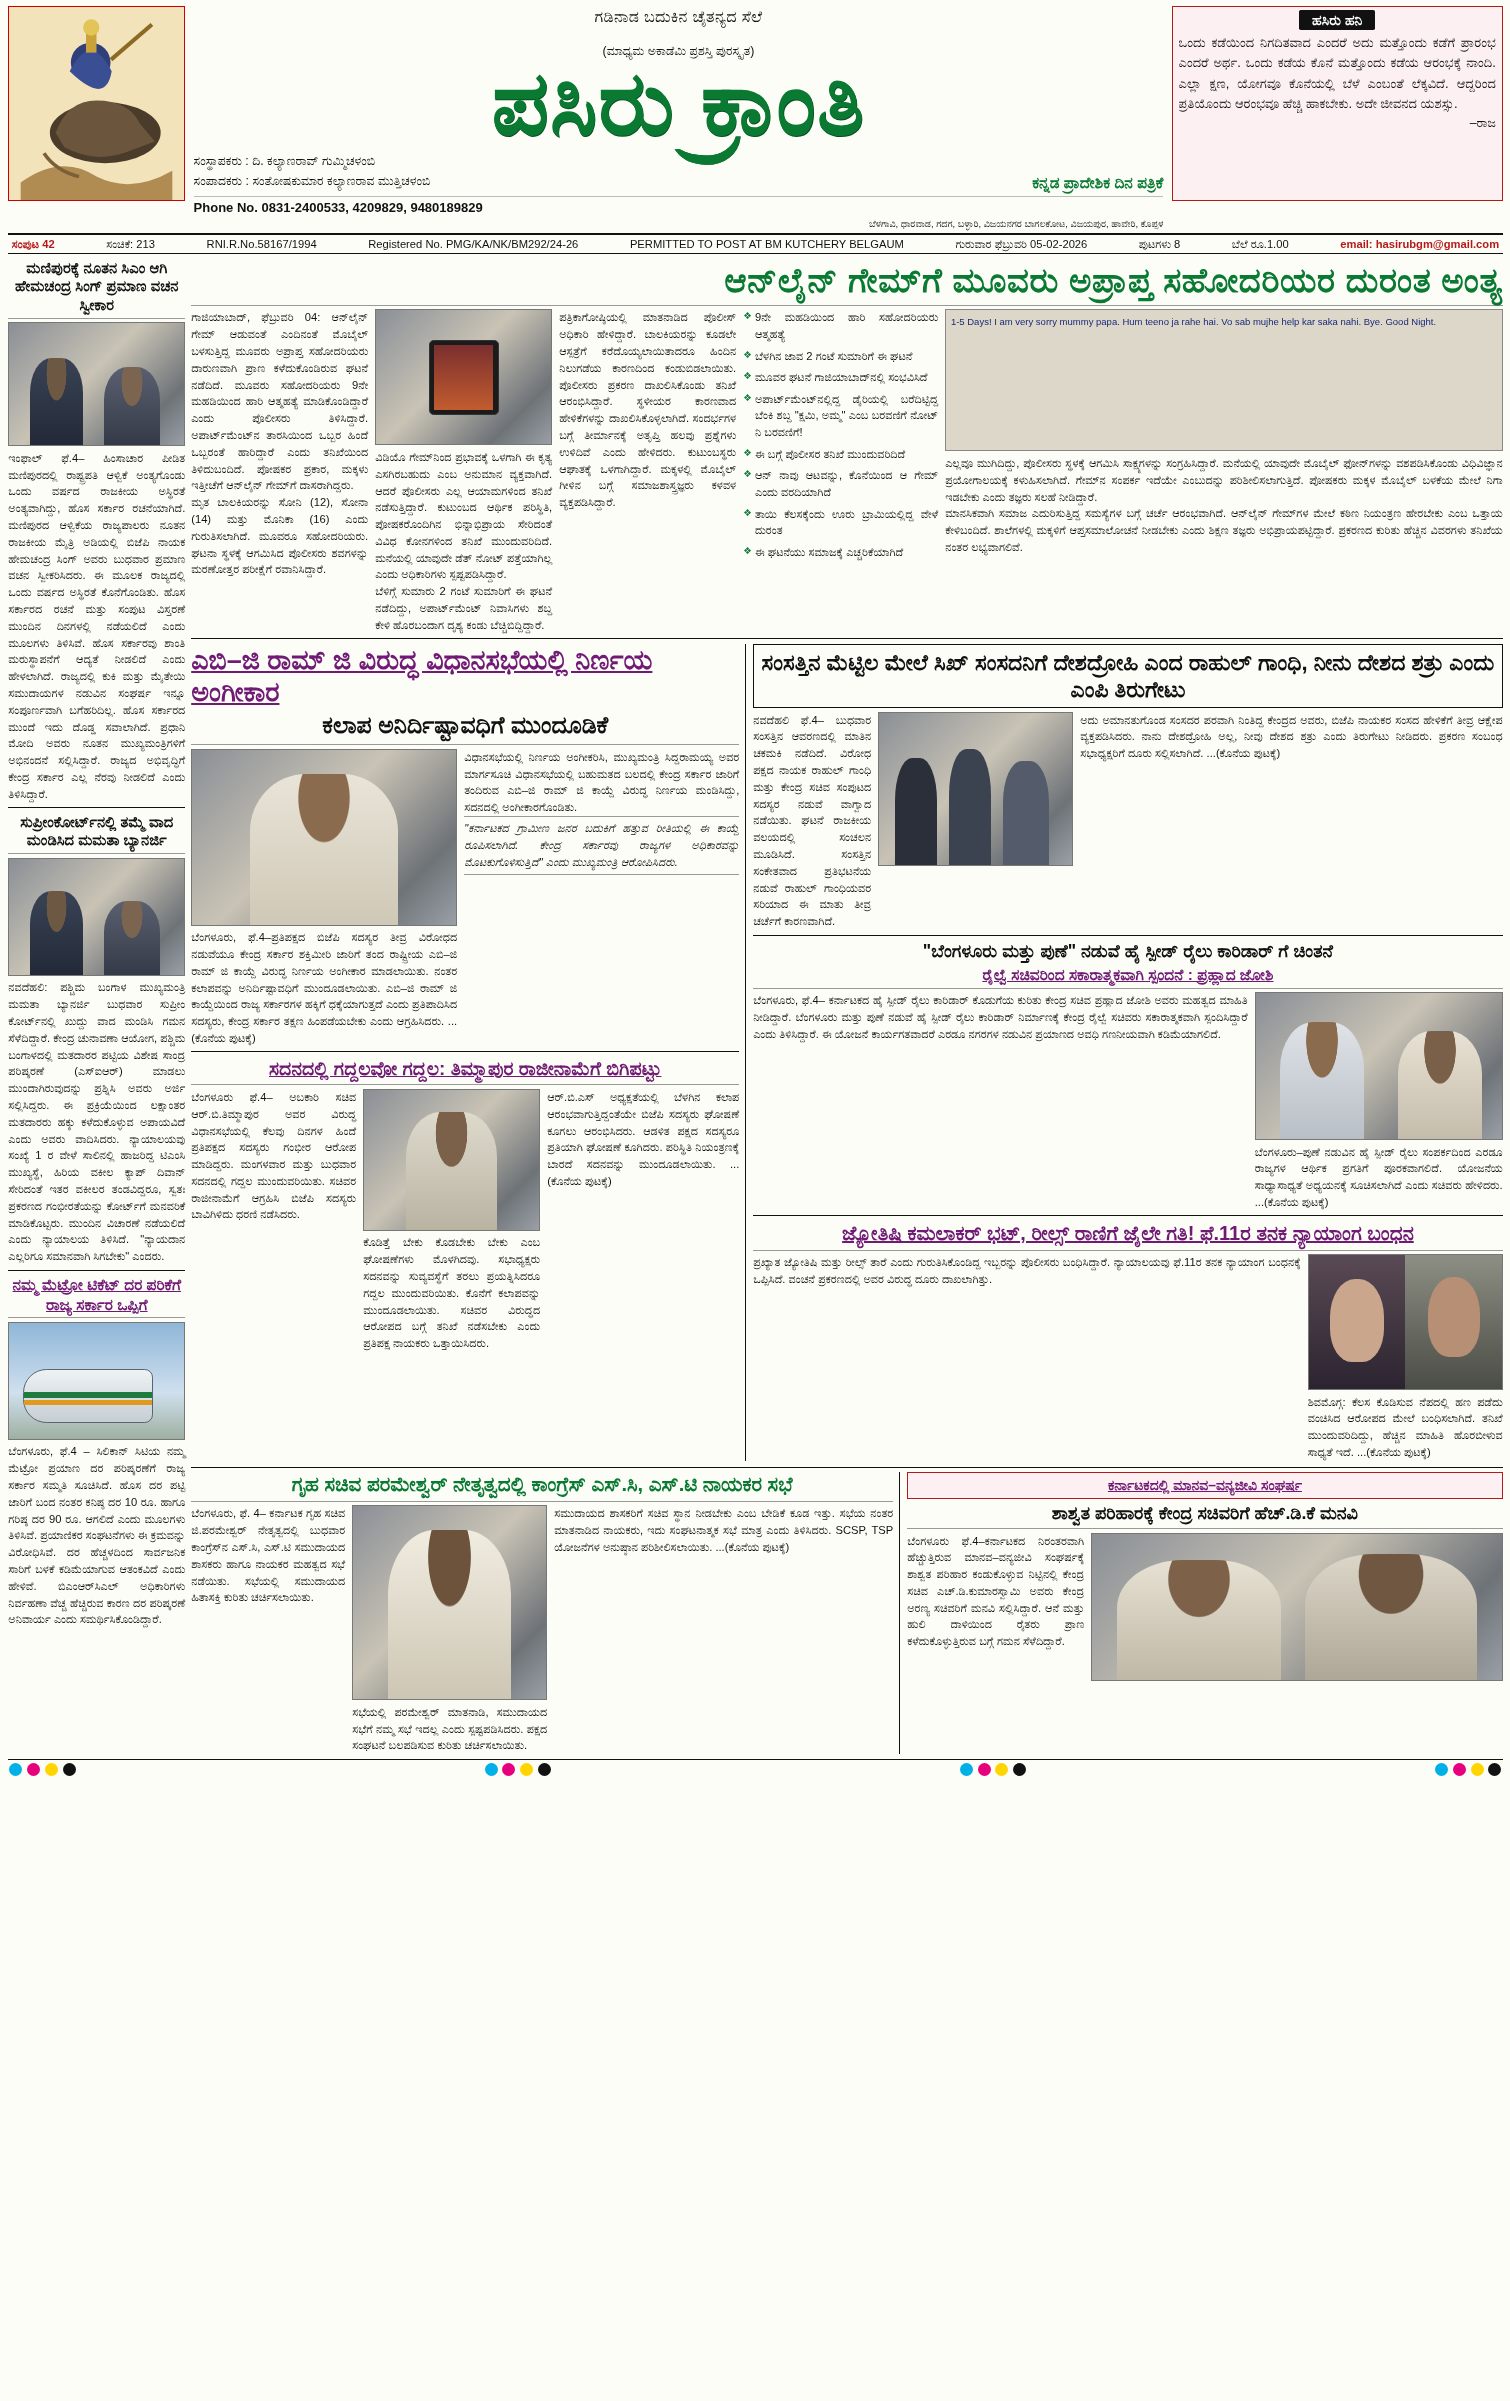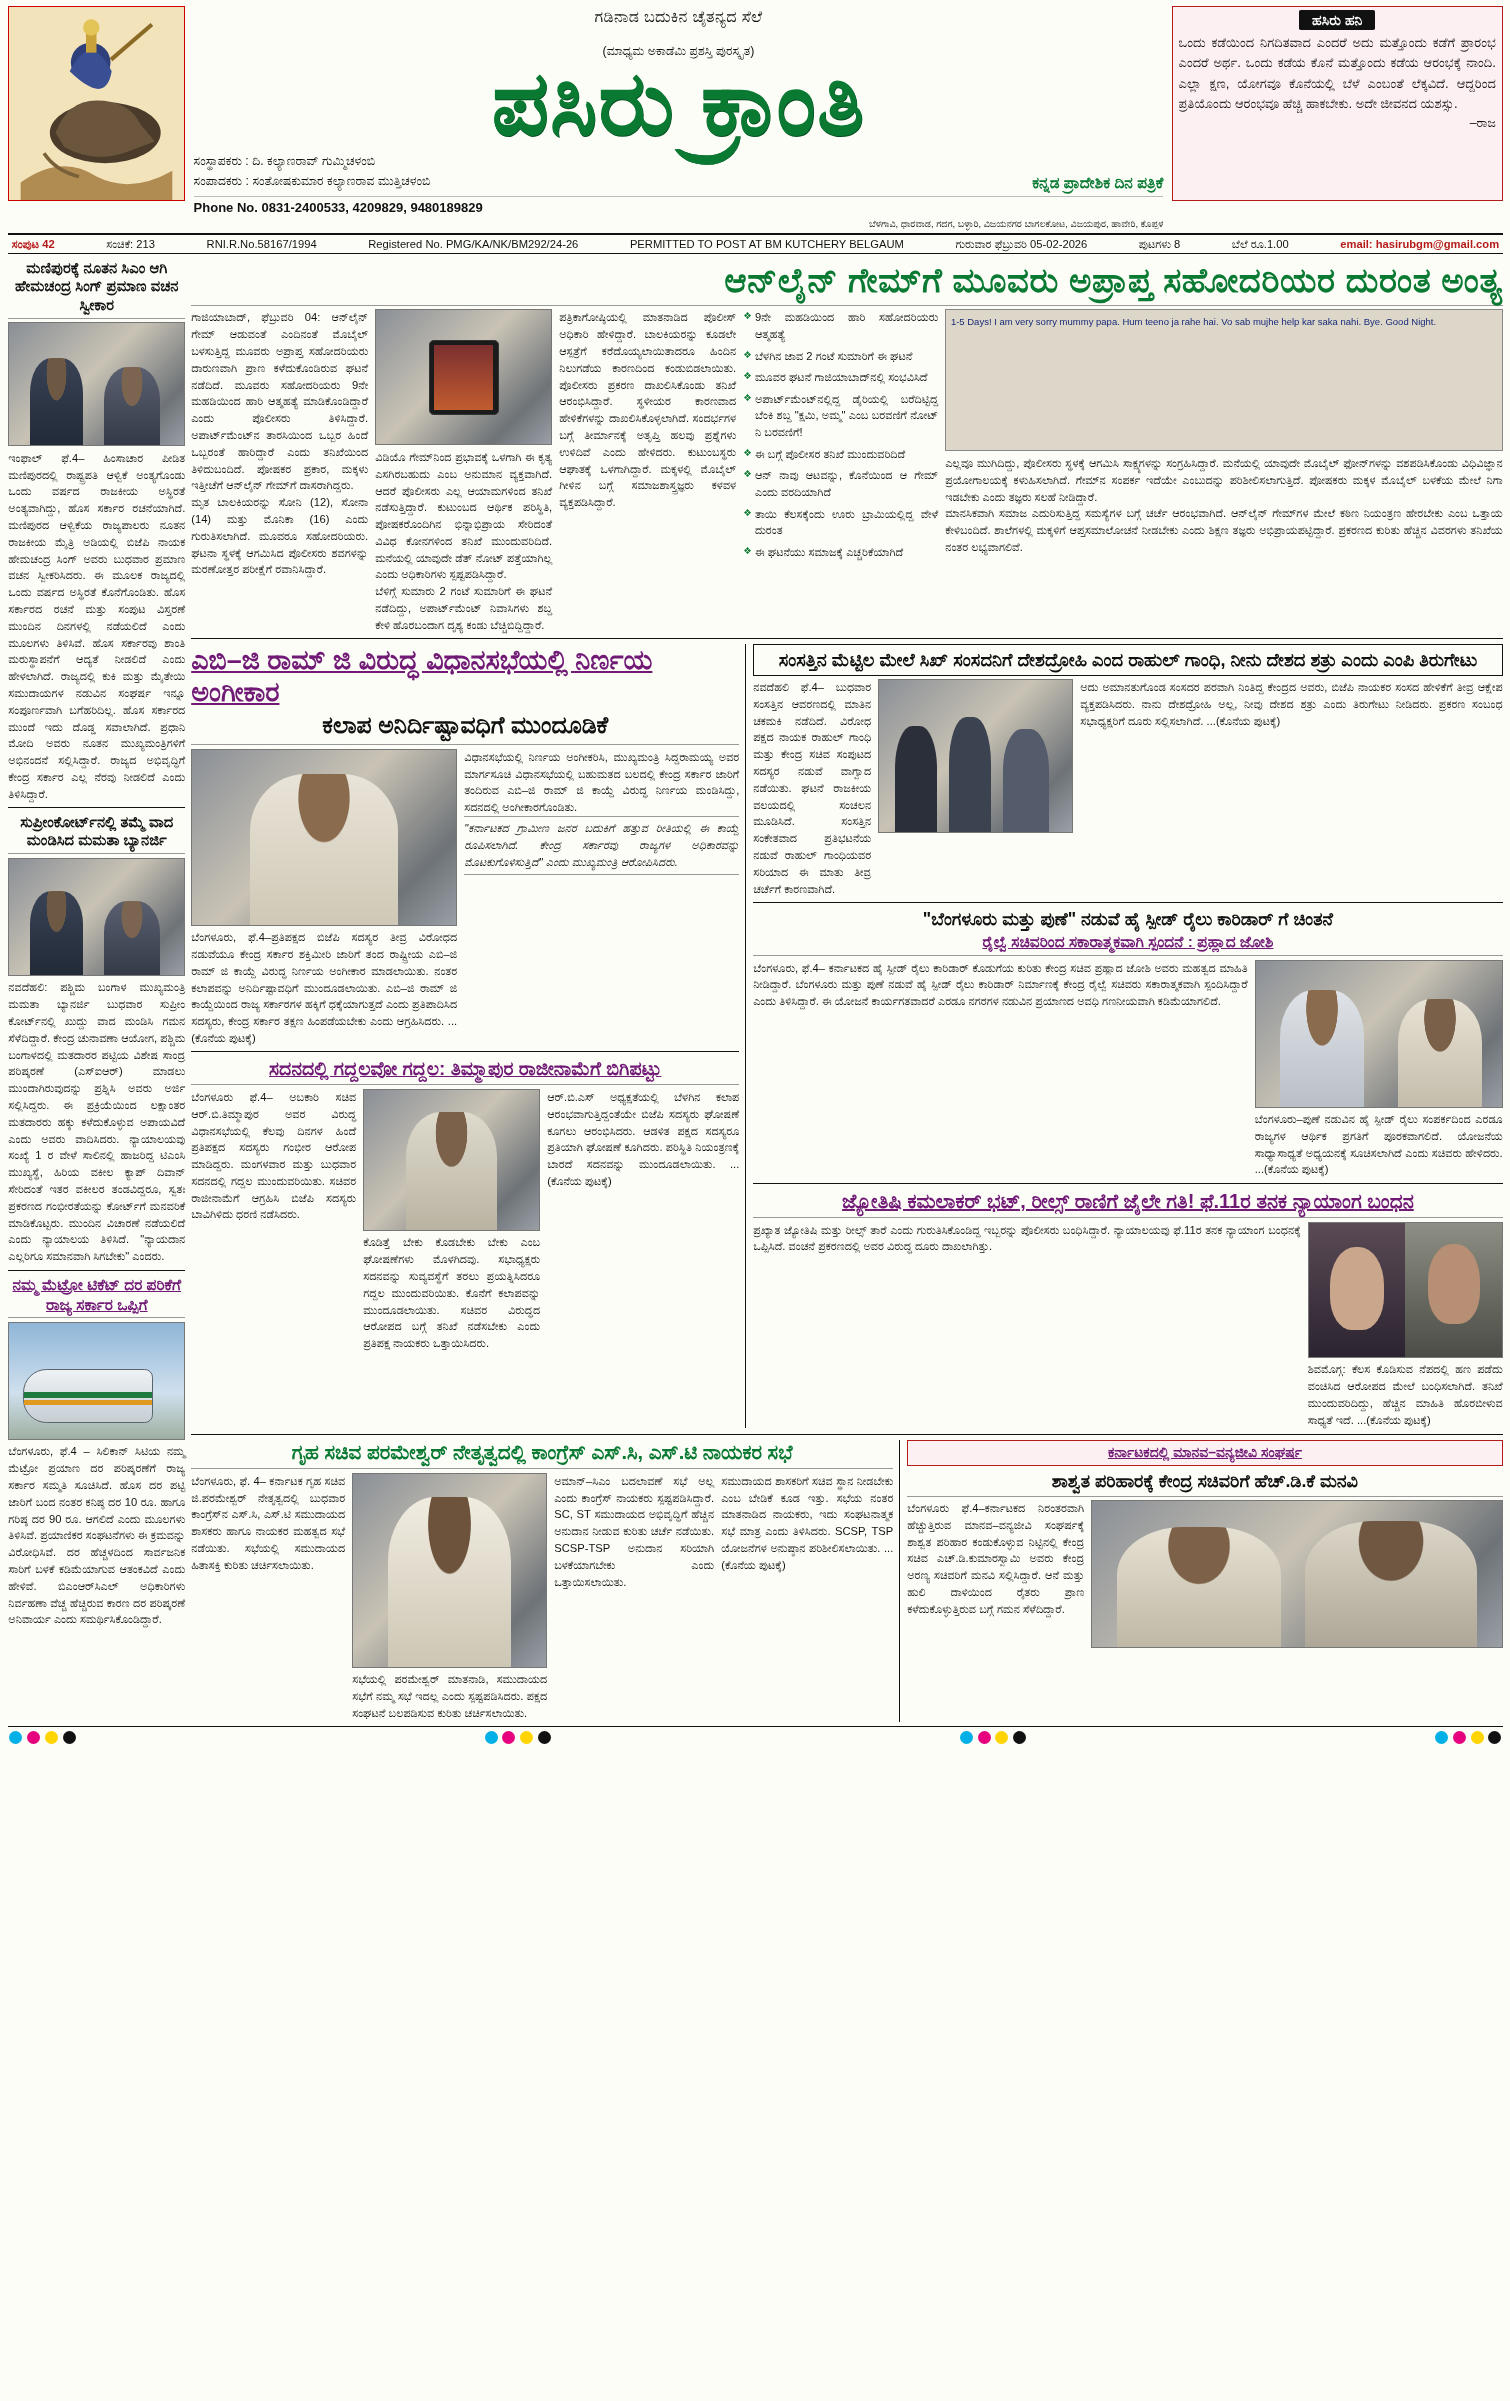--- a/index.html
+++ b/index.html
@@ -423,21 +423,21 @@
               <div style="flex:1 1 auto">
                 <div class="body-txt kn">ಆರ್.ಬಿ.ಎಸ್ ಅಧ್ಯಕ್ಷತೆಯಲ್ಲಿ ಬೆಳಗಿನ ಕಲಾಪ ಆರಂಭವಾಗುತ್ತಿದ್ದಂತೆಯೇ ಬಿಜೆಪಿ ಸದಸ್ಯರು ಘೋಷಣೆ ಕೂಗಲು ಆರಂಭಿಸಿದರು. ಆಡಳಿತ ಪಕ್ಷದ ಸದಸ್ಯರೂ ಪ್ರತಿಯಾಗಿ ಘೋಷಣೆ ಕೂಗಿದರು. ಪರಿಸ್ಥಿತಿ ನಿಯಂತ್ರಣಕ್ಕೆ ಬಾರದೆ ಸದನವನ್ನು ಮುಂದೂಡಲಾಯಿತು. ...(ಕೊನೆಯ ಪುಟಕ್ಕೆ)</div>
               </div>
             </div>
           </div>
         </div>
 
         <div style="flex:1 1 auto">
 
           <div class="head-banner">
-            <h3 class="hl-black kn" style="font-size:18px">ಸಂಸತ್ತಿನ ಮೆಟ್ಟಿಲ ಮೇಲೆ ಸಿಖ್ ಸಂಸದನಿಗೆ ದೇಶದ್ರೋಹಿ ಎಂದ ರಾಹುಲ್ ಗಾಂಧಿ, ನೀನು ದೇಶದ ಶತ್ರು ಎಂದು ಎಂಪಿ ತಿರುಗೇಟು</h3>
+            <h3 class="hl-black kn" style="font-size:22px">ಸಂಸತ್ತಿನ ಮೆಟ್ಟಿಲ ಮೇಲೆ ಸಿಖ್ ಸಂಸದನಿಗೆ ದೇಶದ್ರೋಹಿ ಎಂದ ರಾಹುಲ್ ಗಾಂಧಿ, ನೀನು ದೇಶದ ಶತ್ರು ಎಂದು ಎಂಪಿ ತಿರುಗೇಟು</h3>
           </div>
           <div style="display:flex;gap:7px;margin-top:3.5px">
             <div style="flex:0 0 118px">
               <div class="body-txt kn">ನವದೆಹಲಿ ಫೆ.4– ಬುಧವಾರ ಸಂಸತ್ತಿನ ಆವರಣದಲ್ಲಿ ಮಾತಿನ ಚಕಮಕಿ ನಡೆದಿದೆ. ವಿರೋಧ ಪಕ್ಷದ ನಾಯಕ ರಾಹುಲ್ ಗಾಂಧಿ ಮತ್ತು ಕೇಂದ್ರ ಸಚಿವ ಸಂಪುಟದ ಸದಸ್ಯರ ನಡುವೆ ವಾಗ್ವಾದ ನಡೆಯಿತು. ಘಟನೆ ರಾಜಕೀಯ ವಲಯದಲ್ಲಿ ಸಂಚಲನ ಮೂಡಿಸಿದೆ. ಸಂಸತ್ತಿನ ಸಂಕೇತವಾದ ಪ್ರತಿಭಟನೆಯ ನಡುವೆ ರಾಹುಲ್ ಗಾಂಧಿಯವರ ಸರಿಯಾದ ಈ ಮಾತು ತೀವ್ರ ಚರ್ಚೆಗೆ ಕಾರಣವಾಗಿದೆ.</div>
             </div>
             <div style="flex:0 0 195px">
               <div class="photo" style="height:154px">
                 <div class="ph-grad"></div>
                 <div style="position:absolute;left:8%;bottom:0;width:22%;height:70%;background:#2a2f3a;border-radius:40% 40% 0 0"></div>
                 <div style="position:absolute;left:36%;bottom:0;width:22%;height:76%;background:#3b4250;border-radius:40% 40% 0 0"></div>
@@ -504,23 +504,20 @@
             <div style="flex:0 0 154px">
               <div class="body-txt kn">ಬೆಂಗಳೂರು, ಫೆ. 4– ಕರ್ನಾಟಕ ಗೃಹ ಸಚಿವ ಜಿ.ಪರಮೇಶ್ವರ್ ನೇತೃತ್ವದಲ್ಲಿ ಬುಧವಾರ ಕಾಂಗ್ರೆಸ್‌ನ ಎಸ್.ಸಿ, ಎಸ್.ಟಿ ಸಮುದಾಯದ ಶಾಸಕರು ಹಾಗೂ ನಾಯಕರ ಮಹತ್ವದ ಸಭೆ ನಡೆಯಿತು. ಸಭೆಯಲ್ಲಿ ಸಮುದಾಯದ ಹಿತಾಸಕ್ತಿ ಕುರಿತು ಚರ್ಚಿಸಲಾಯಿತು.</div>
             </div>
             <div style="flex:0 0 195px">
               <div class="photo" style="height:195px">
                 <div class="ph-grad"></div>
                 <div style="position:absolute;left:18%;bottom:0;width:64%;height:88%;background:radial-gradient(ellipse at 50% 16%,#6d523c 0 24%,transparent 25%),linear-gradient(#f0ece0,#cdc6b4);border-radius:38% 38% 0 0"></div>
               </div>
               <div class="body-txt kn" style="margin-top:3.5px">ಸಭೆಯಲ್ಲಿ ಪರಮೇಶ್ವರ್ ಮಾತನಾಡಿ, ಸಮುದಾಯದ ಸಭೆಗೆ ನಮ್ಮ ಸಭೆ ಇದಲ್ಲ ಎಂದು ಸ್ಪಷ್ಟಪಡಿಸಿದರು. ಪಕ್ಷದ ಸಂಘಟನೆ ಬಲಪಡಿಸುವ ಕುರಿತು ಚರ್ಚಿಸಲಾಯಿತು.</div>
             </div>
-            <div style="flex:0 0 160px">
-              <div class="body-txt kn">ಅಮಾನ್–ಸಿಎಂ ಬದಲಾವಣೆ ಸಭೆ ಅಲ್ಲ ಎಂದು ಕಾಂಗ್ರೆಸ್ ನಾಯಕರು ಸ್ಪಷ್ಟಪಡಿಸಿದ್ದಾರೆ. SC, ST ಸಮುದಾಯದ ಅಭಿವೃದ್ಧಿಗೆ ಹೆಚ್ಚಿನ ಅನುದಾನ ನೀಡುವ ಕುರಿತು ಚರ್ಚೆ ನಡೆಯಿತು. SCSP-TSP ಅನುದಾನ ಸರಿಯಾಗಿ ಬಳಕೆಯಾಗಬೇಕು ಎಂದು ಒತ್ತಾಯಿಸಲಾಯಿತು.</div>
-            </div>
             <div style="flex:1 1 auto">
               <div class="body-txt kn">ಸಮುದಾಯದ ಶಾಸಕರಿಗೆ ಸಚಿವ ಸ್ಥಾನ ನೀಡಬೇಕು ಎಂಬ ಬೇಡಿಕೆ ಕೂಡ ಇತ್ತು. ಸಭೆಯ ನಂತರ ಮಾತನಾಡಿದ ನಾಯಕರು, ಇದು ಸಂಘಟನಾತ್ಮಕ ಸಭೆ ಮಾತ್ರ ಎಂದು ತಿಳಿಸಿದರು. SCSP, TSP ಯೋಜನೆಗಳ ಅನುಷ್ಠಾನ ಪರಿಶೀಲಿಸಲಾಯಿತು. ...(ಕೊನೆಯ ಪುಟಕ್ಕೆ)</div>
             </div>
           </div>
         </div>
 
         <div style="flex:1 1 auto">
           <div class="head-banner red" style="background:#fdf0f2">
             <div class="hl-red kn" style="font-size:14px">ಕರ್ನಾಟಕದಲ್ಲಿ ಮಾನವ–ವನ್ಯಜೀವಿ ಸಂಘರ್ಷ</div>
           </div>

